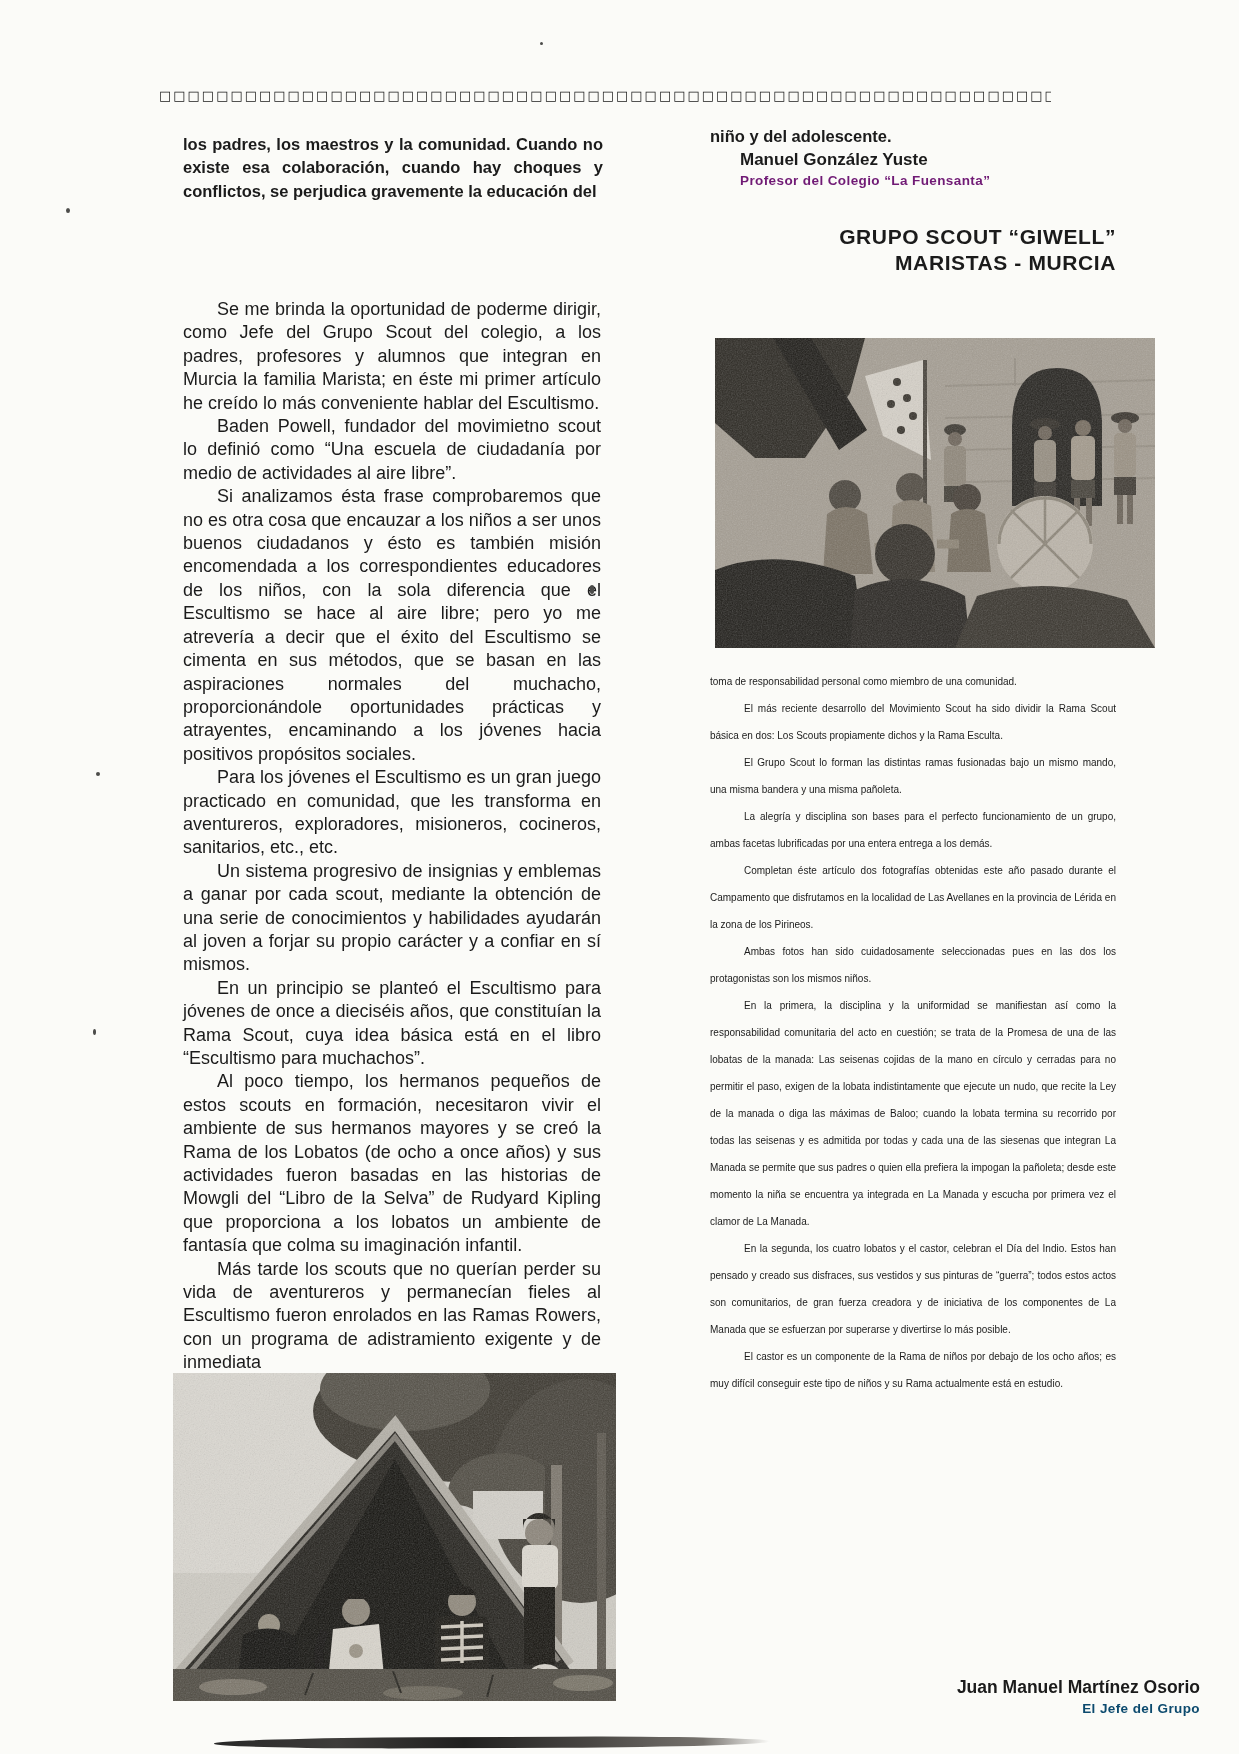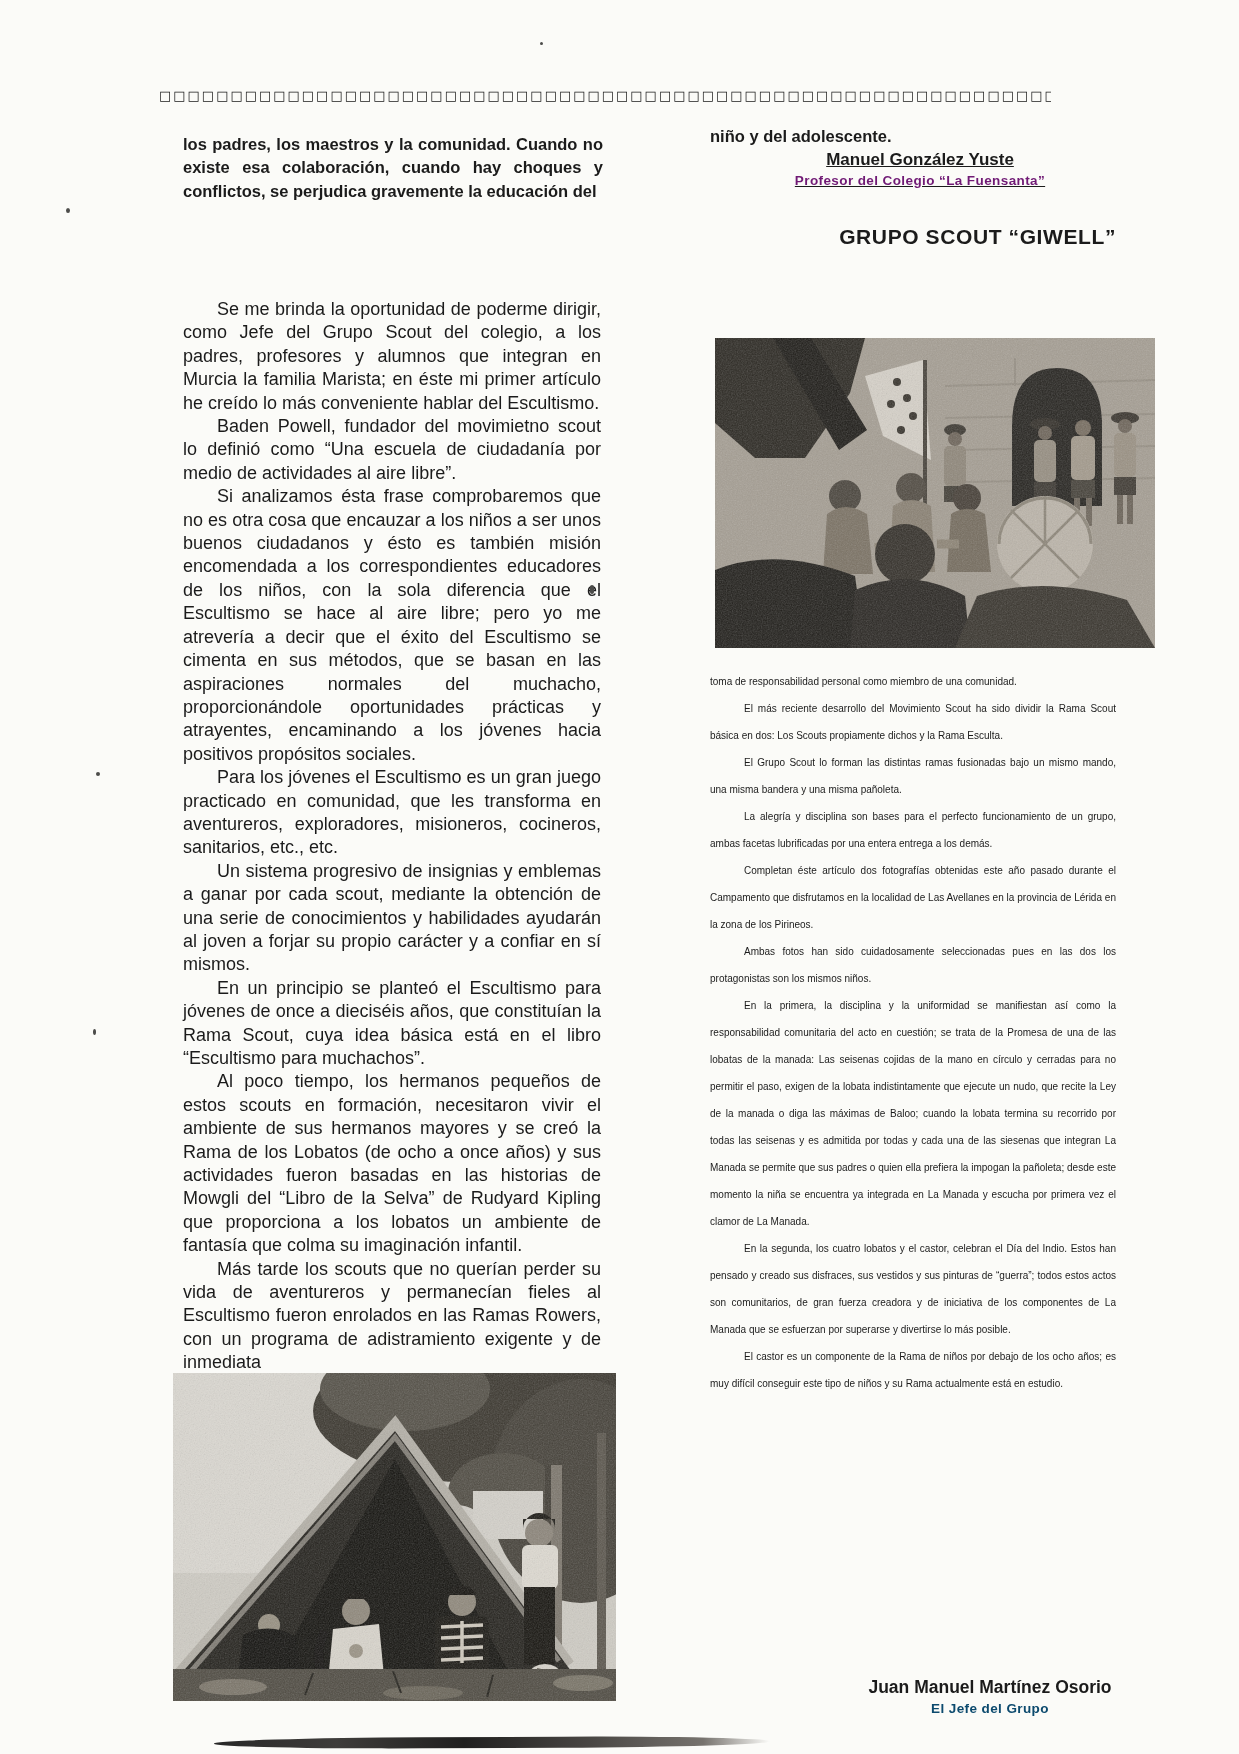--- a/index.html
+++ b/index.html
@@ -17,21 +17,21 @@
   
   .intro-left{
     position:absolute;left:183px;top:122px;width:420px;
     font-size:16.5px;line-height:23.4px;text-align:justify;font-weight:bold;margin-top:11px;
   }
   .intro-right{
     position:absolute;left:710px;top:125px;width:300px;
     font-size:16.5px;line-height:23.4px;font-weight:bold;
   }
   .intro-author{
-    position:absolute;left:740px;top:149px;width:360px;text-align:center;text-decoration:underline;
+    position:absolute;left:740px;top:149px;width:360px;
   }
   .intro-author .name{font-size:17px;font-weight:bold;line-height:22px;}
   .intro-author .role{font-size:13.5px;font-weight:bold;letter-spacing:.4px;line-height:19px;color:#701a75;}
   
   .title-block{
     position:absolute;left:76px;top:224px;width:1040px;text-align:right;
     font-weight:bold;letter-spacing:.6px;
   }
   .title-block .l1{font-size:21px;line-height:26px;}
   .title-block .l2{font-size:21px;line-height:26px;}
@@ -40,21 +40,21 @@
   .col p{margin:0;text-indent:34px;}
   .col p.noindent{text-indent:0;}
   .col-left{left:183px;top:298px;width:418px;font-size:18px;line-height:23.4px;}
   .col-right{left:710px;top:668px;width:406px;font-size:10px;line-height:27px;}
   
   .photo{position:absolute;display:block;}
   .photo-top{left:715px;top:338px;}
   .photo-bottom{left:173px;top:1373px;}
   
   .signature{
-    position:absolute;left:780px;top:1676px;width:420px;text-align:center;
+    position:absolute;left:780px;top:1676px;width:420px;text-align:right;
   }
   .signature .name{font-size:17.5px;font-weight:bold;line-height:23px;}
   .signature .role{font-size:13.5px;font-weight:bold;letter-spacing:.4px;line-height:19px;color:#0c4a6e;}
   
   .streak{
     position:absolute;left:214px;top:1737px;width:556px;height:11px;
     background:linear-gradient(90deg,#151515 0%,#2e2c2a 22%,#0d0d0c 45%,#3a3734 68%,#6b6762 88%,rgba(120,116,110,0) 100%);
     border-radius:45%/60%;transform:rotate(-.25deg);opacity:.92;
   }
   .speck{position:absolute;background:#4c4c4a;border-radius:50%;}
@@ -74,20 +74,21 @@
   <div class="intro-left">los padres, los maestros y la comunidad. Cuando no existe esa colaboración, cuando hay choques y conflictos, se perjudica gravemente la educación del</div>
   <div class="intro-right">niño y del adolescente.</div>
 
   <div class="intro-author">
     <div class="name">Manuel González Yuste</div>
     <div class="role">Profesor del Colegio “La Fuensanta”</div>
   </div>
 
   <div class="title-block">
     <div class="l1">GRUPO SCOUT “GIWELL”</div>
+    <div class="l2">MARISTAS - MURCIA</div>
   </div>
 
   <div class="col col-left">
     <p>Se me brinda la oportunidad de poderme dirigir, como Jefe del Grupo Scout del colegio, a los padres, profesores y alumnos que integran en Murcia la familia Marista; en éste mi primer artículo he creído lo más conveniente hablar del Escultismo.</p>
     <p>Baden Powell, fundador del movimietno scout lo definió como “Una escuela de ciudadanía por medio de actividades al aire libre”.</p>
     <p>Si analizamos ésta frase comprobaremos que no es otra cosa que encauzar a los niños a ser unos buenos ciudadanos y ésto es también misión encomendada a los correspondientes educadores de los niños, con la sola diferencia que el Escultismo se hace al aire libre; pero yo me atrevería a decir que el éxito del Escultismo se cimenta en sus métodos, que se basan en las aspiraciones normales del muchacho, proporcionándole oportunidades prácticas y atrayentes, encaminando a los jóvenes hacia positivos propósitos sociales.</p>
     <p>Para los jóvenes el Escultismo es un gran juego practicado en comunidad, que les transforma en aventureros, exploradores, misioneros, cocineros, sanitarios, etc., etc.</p>
     <p>Un sistema progresivo de insignias y emblemas a ganar por cada scout, mediante la obtención de una serie de conocimientos y habilidades ayudarán al joven a forjar su propio carácter y a confiar en sí mismos.</p>
     <p>En un principio se planteó el Escultismo para jóvenes de once a dieciséis años, que constituían la Rama Scout, cuya idea básica está en el libro “Escultismo para muchachos”.</p>
     <p>Al poco tiempo, los hermanos pequeños de estos scouts en formación, necesitaron vivir el ambiente de sus hermanos mayores y se creó la Rama de los Lobatos (de ocho a once años) y sus actividades fueron basadas en las historias de Mowgli del “Libro de la Selva” de Rudyard Kipling que proporciona a los lobatos un ambiente de fantasía que colma su imaginación infantil.</p>

